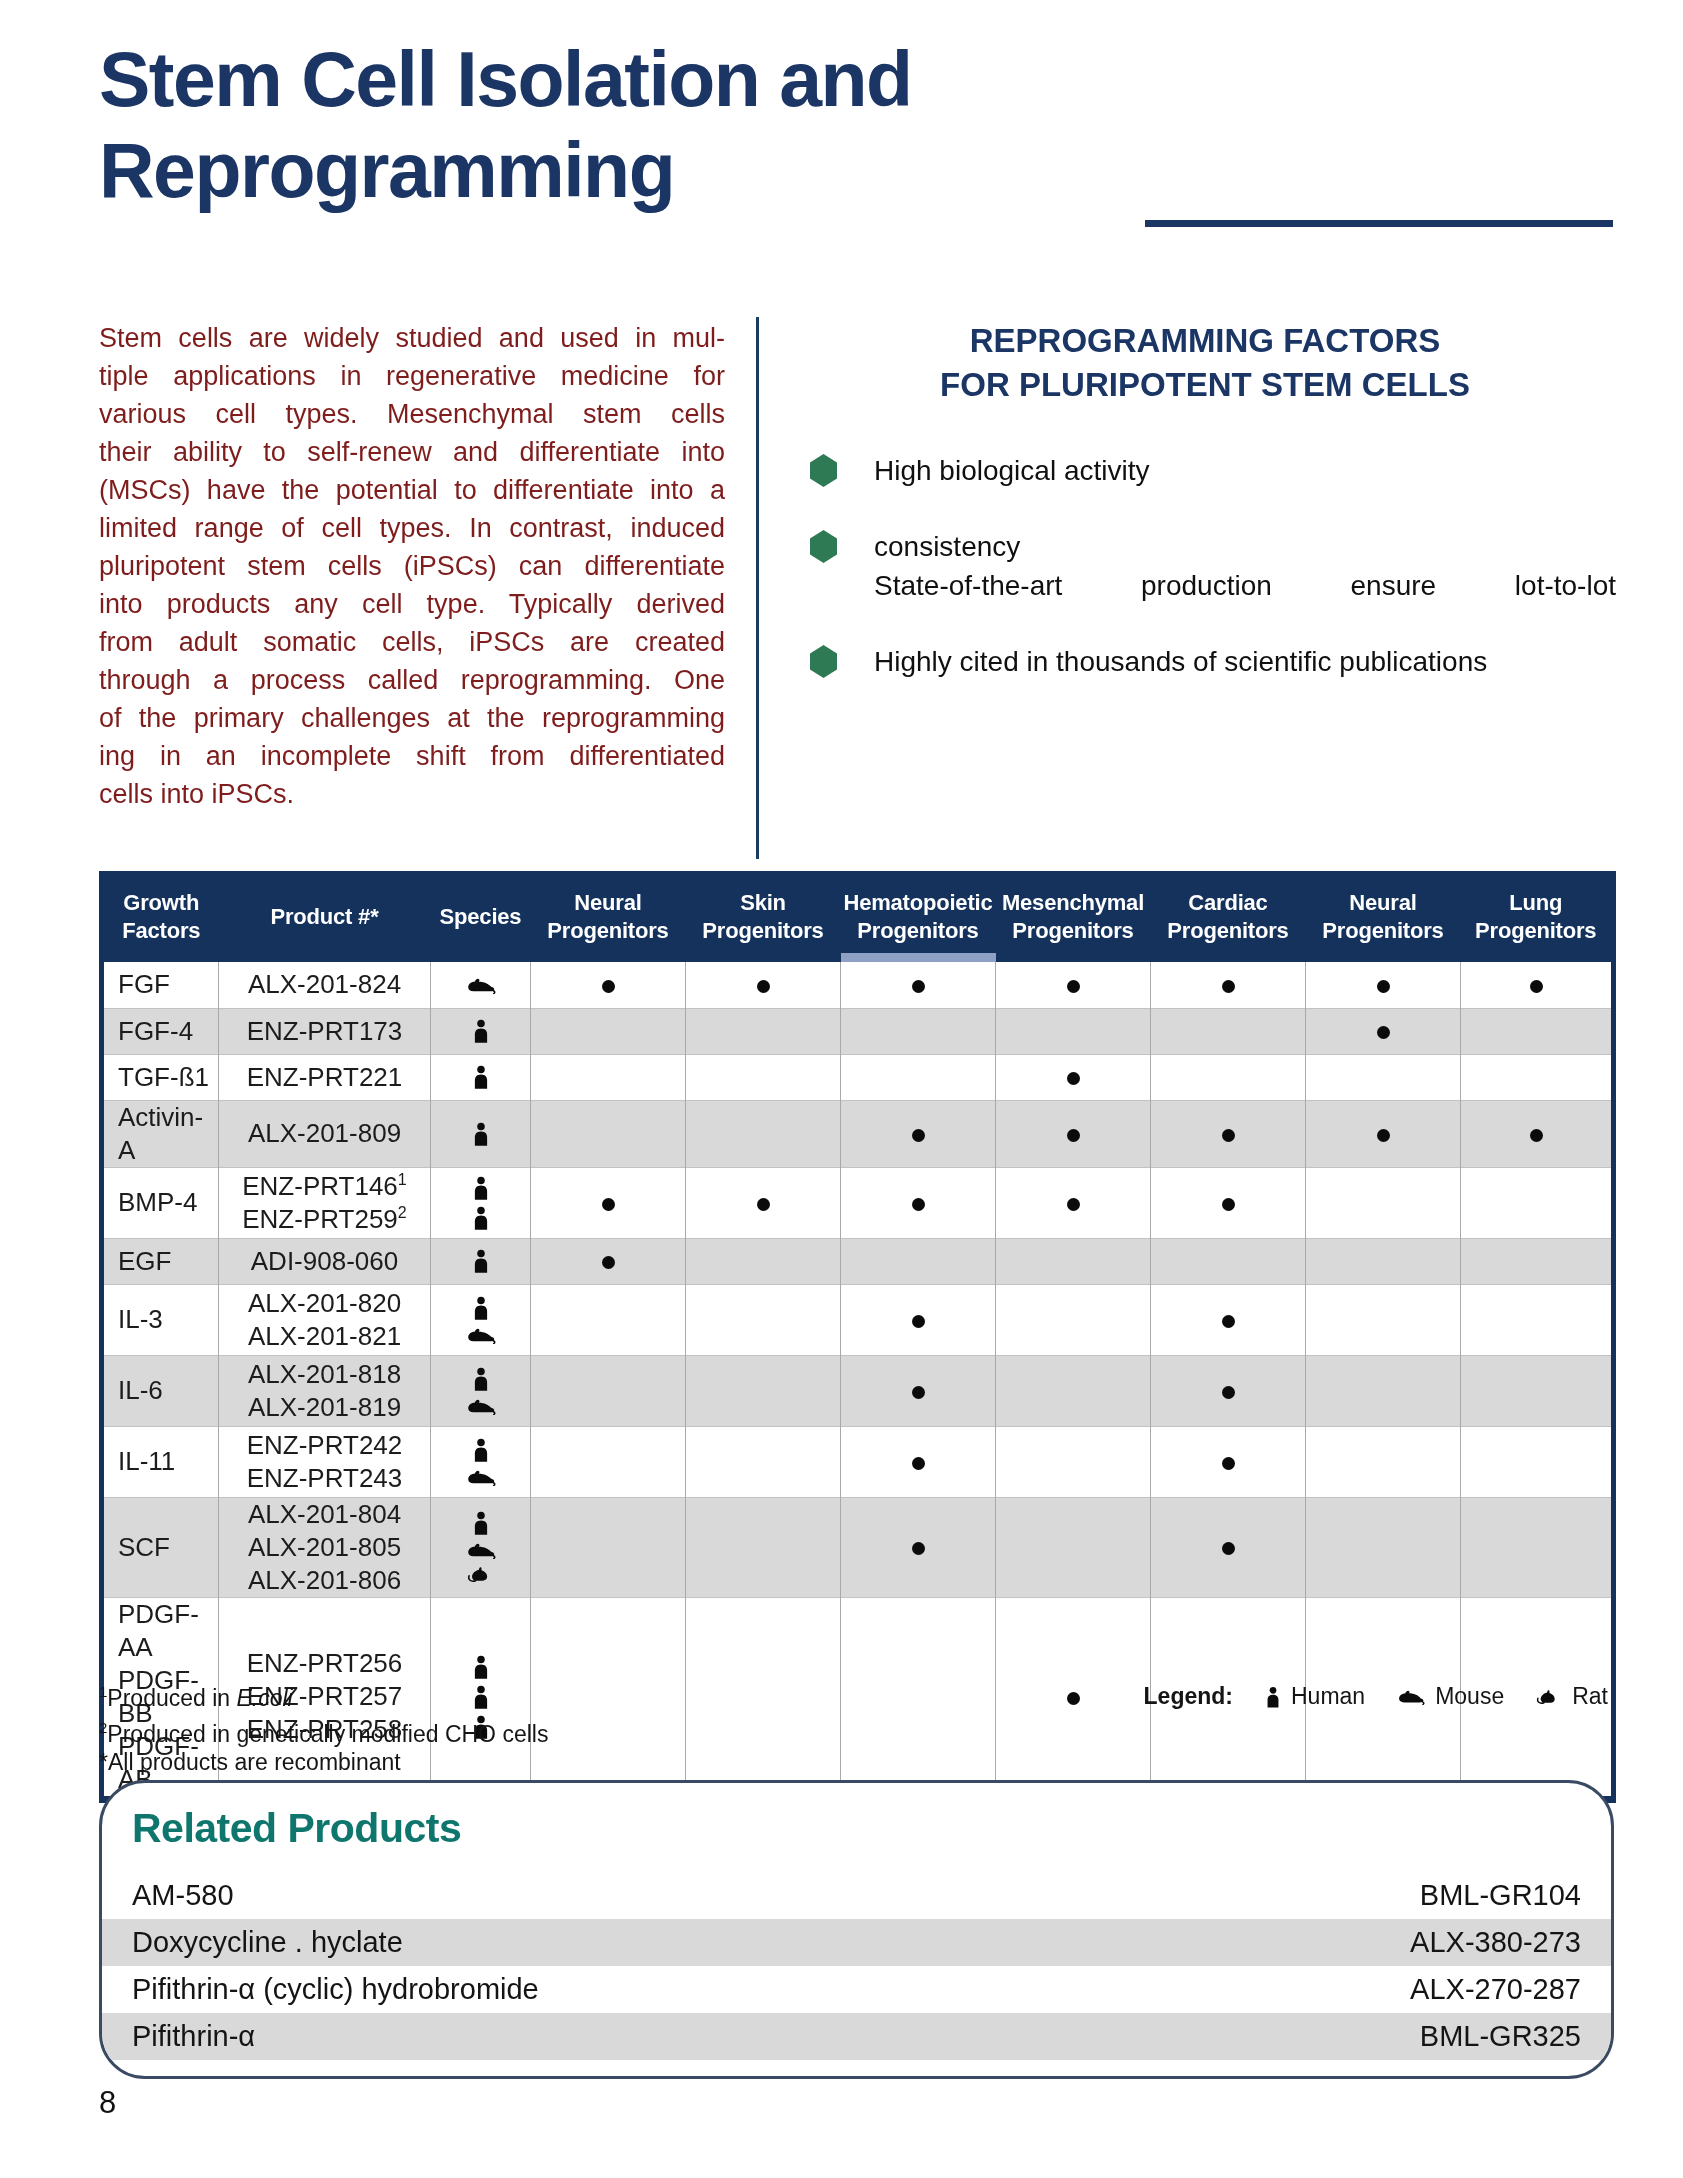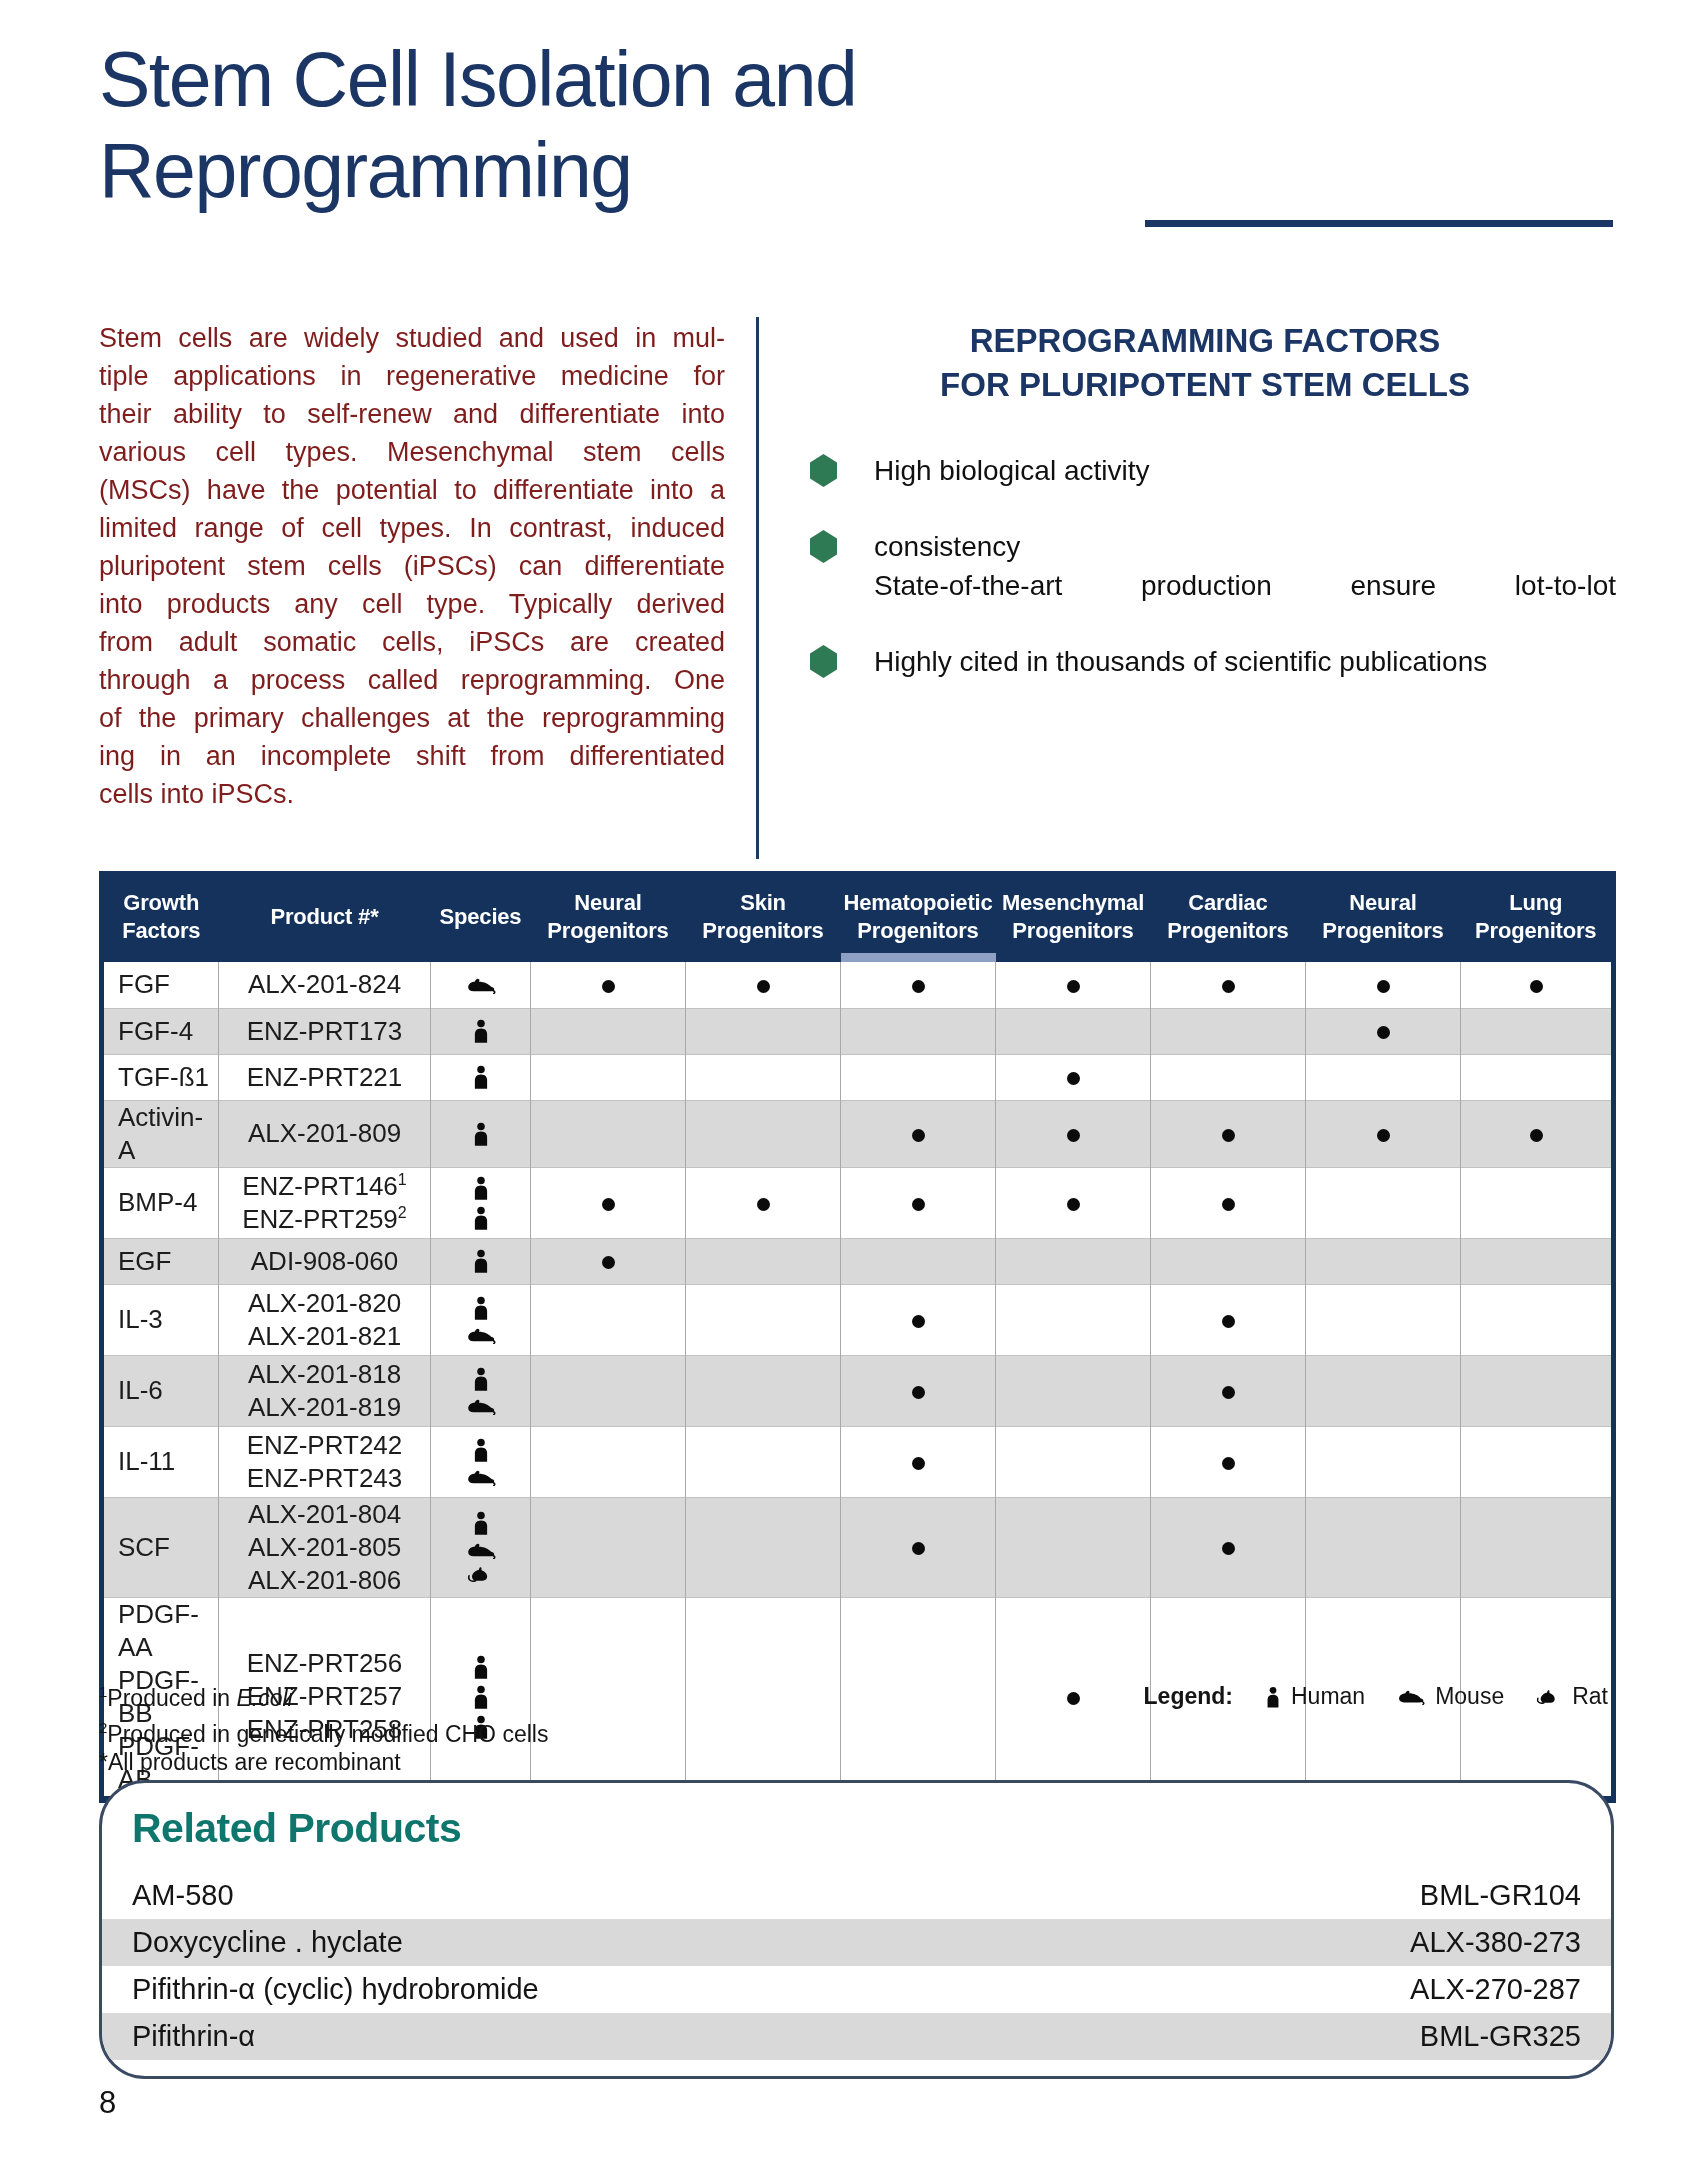--- a/index.html
+++ b/index.html
@@ -1,21 +1,21 @@
 <!DOCTYPE html>
 <html><head>
 <meta charset="utf-8">
 <style>
   html,body{margin:0;padding:0;background:#ffffff;}
   .page{position:relative;width:1683px;height:2178px;background:#fff;
         font-family:"Liberation Sans",sans-serif;color:#141414;overflow:hidden;}
 
   
   .title{position:absolute;left:99px;top:34px;font-size:77px;line-height:91px;
-         font-weight:400;color:#1b3565;letter-spacing:-1.5px;}
+         font-weight:700;color:#1b3565;letter-spacing:-1.5px;}
   .title-rule{position:absolute;left:1145px;top:220px;width:468px;height:7px;background:#1b3565;}
 
   
   .intro{position:absolute;left:99px;top:319px;width:626px;font-size:27px;
          line-height:38px;color:#7f1d1d;}
   .intro .line{text-align:justify;text-align-last:justify;}
   .intro .line.last{text-align-last:left;}
 
   .col-divider{position:absolute;left:756px;top:317px;width:3px;height:542px;background:#1d3a63;}
 
@@ -84,22 +84,22 @@
 
   <div class="title">
     <div>Stem Cell Isolation and</div>
     <div>Reprogramming</div>
   </div>
   <div class="title-rule"></div>
 
   <div class="intro" id="intro">
       <div class="line">Stem cells are widely studied and used in mul-</div>
       <div class="line">tiple applications in regenerative medicine for</div>
+      <div class="line">various cell types. Mesenchymal stem cells</div>
       <div class="line">their ability to self-renew and differentiate into</div>
-      <div class="line">various cell types. Mesenchymal stem cells</div>
       <div class="line">(MSCs) have the potential to differentiate into a</div>
       <div class="line">limited range of cell types. In contrast, induced</div>
       <div class="line">pluripotent stem cells (iPSCs) can differentiate</div>
       <div class="line">into products any cell type. Typically derived</div>
       <div class="line">from adult somatic cells, iPSCs are created</div>
       <div class="line">through a process called reprogramming. One</div>
       <div class="line">of the primary challenges at the reprogramming</div>
       <div class="line">ing in an incomplete shift from differentiated</div>
       <div class="line last">cells into iPSCs.</div>
     </div>

